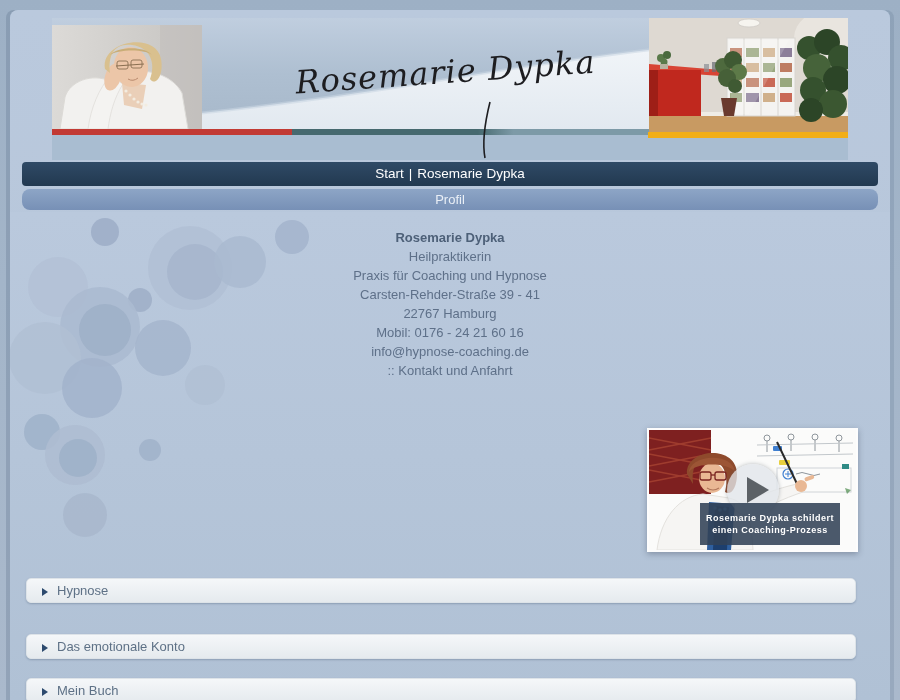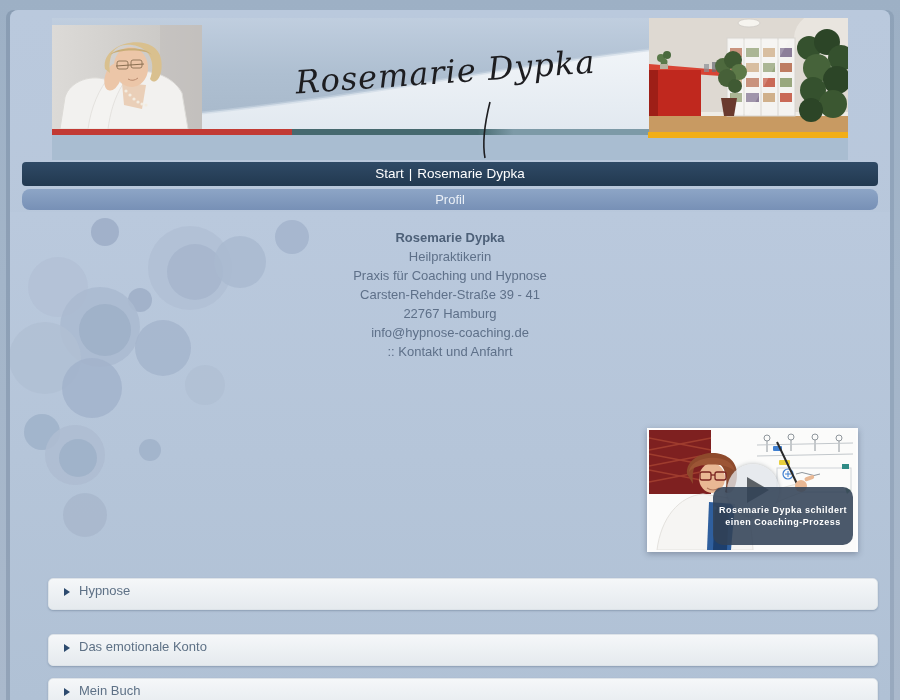--- a/index.html
+++ b/index.html
@@ -67,28 +67,28 @@
     position:absolute; left:50%; top:50%; width:52px; height:52px;
     transform:translate(-50%,-50%); border-radius:50%;
     background:rgba(226,230,234,.78); box-shadow:0 0 4px rgba(80,90,100,.4);
   }
   .play .tri {
     position:absolute; left:20px; top:13px; width:0; height:0;
     border-left:22px solid #4d5257; border-top:13px solid transparent;
     border-bottom:13px solid transparent; opacity:.9;
   }
   .caption {
-    position:absolute; right:3px; bottom:5px; width:140px;
+    position:absolute; right:16px; bottom:5px; width:140px;
     background:rgba(50,66,86,.88); color:#fff;
     font-size:9px; font-weight:bold; letter-spacing:.5px;
-    line-height:12px; text-align:center; padding:17px 0; white-space:nowrap;border-radius:10px;
+    line-height:12px; text-align:center; padding:9px 0; white-space:nowrap;
   }
   
   .acc {
-    position:absolute; left:38px; width:830px; height:32px;
+    position:absolute; left:16px; width:830px; height:25px;
     background:linear-gradient(180deg,#f5f7f9,#e5eaee);
     border-radius:5px; border:1px solid #dde3e8;
     box-shadow:0 1px 2px rgba(70,90,115,.35);
     color:#5e7186; font-size:13px; line-height:23px; cursor:pointer;
   }
   .acc .arr {
     display:inline-block; width:0; height:0; margin:0 9px 0 15px;
     border-left:6px solid #2c4a6e; border-top:4.5px solid transparent;
     border-bottom:4.5px solid transparent; vertical-align:middle;
   }
@@ -249,20 +249,21 @@
       <circle cx="140" cy="238" r="11" fill="#9fb0c8" opacity="0.8"></circle>
       <circle cx="75" cy="303" r="22" fill="#a8b7cd" opacity="0.85"></circle>
     </svg>
 
     <div class="contact">
       <div class="cname">Rosemarie Dypka</div>
       <div>Heilpraktikerin</div>
       <div>Praxis für Coaching und Hypnose</div>
       <div>Carsten-Rehder-Straße 39 - 41</div>
       <div>22767 Hamburg</div>
+      <div>Mobil: 0176 - 24 21 60 16</div>
       <div class="clink">info@hypnose-coaching.de</div>
       <div class="clink">:: Kontakt und Anfahrt</div>
     </div>
 
     <div class="video">
       <svg width="207" height="120" viewBox="0 0 207 120">
         <rect width="207" height="120" fill="#fbfbfa"></rect>
         <rect x="0" y="0" width="62" height="64" fill="#7e2020"></rect>
         <g stroke="#a84432" stroke-width="1.4" opacity="0.8">
           <line x1="0" y1="8" x2="62" y2="20"></line>

